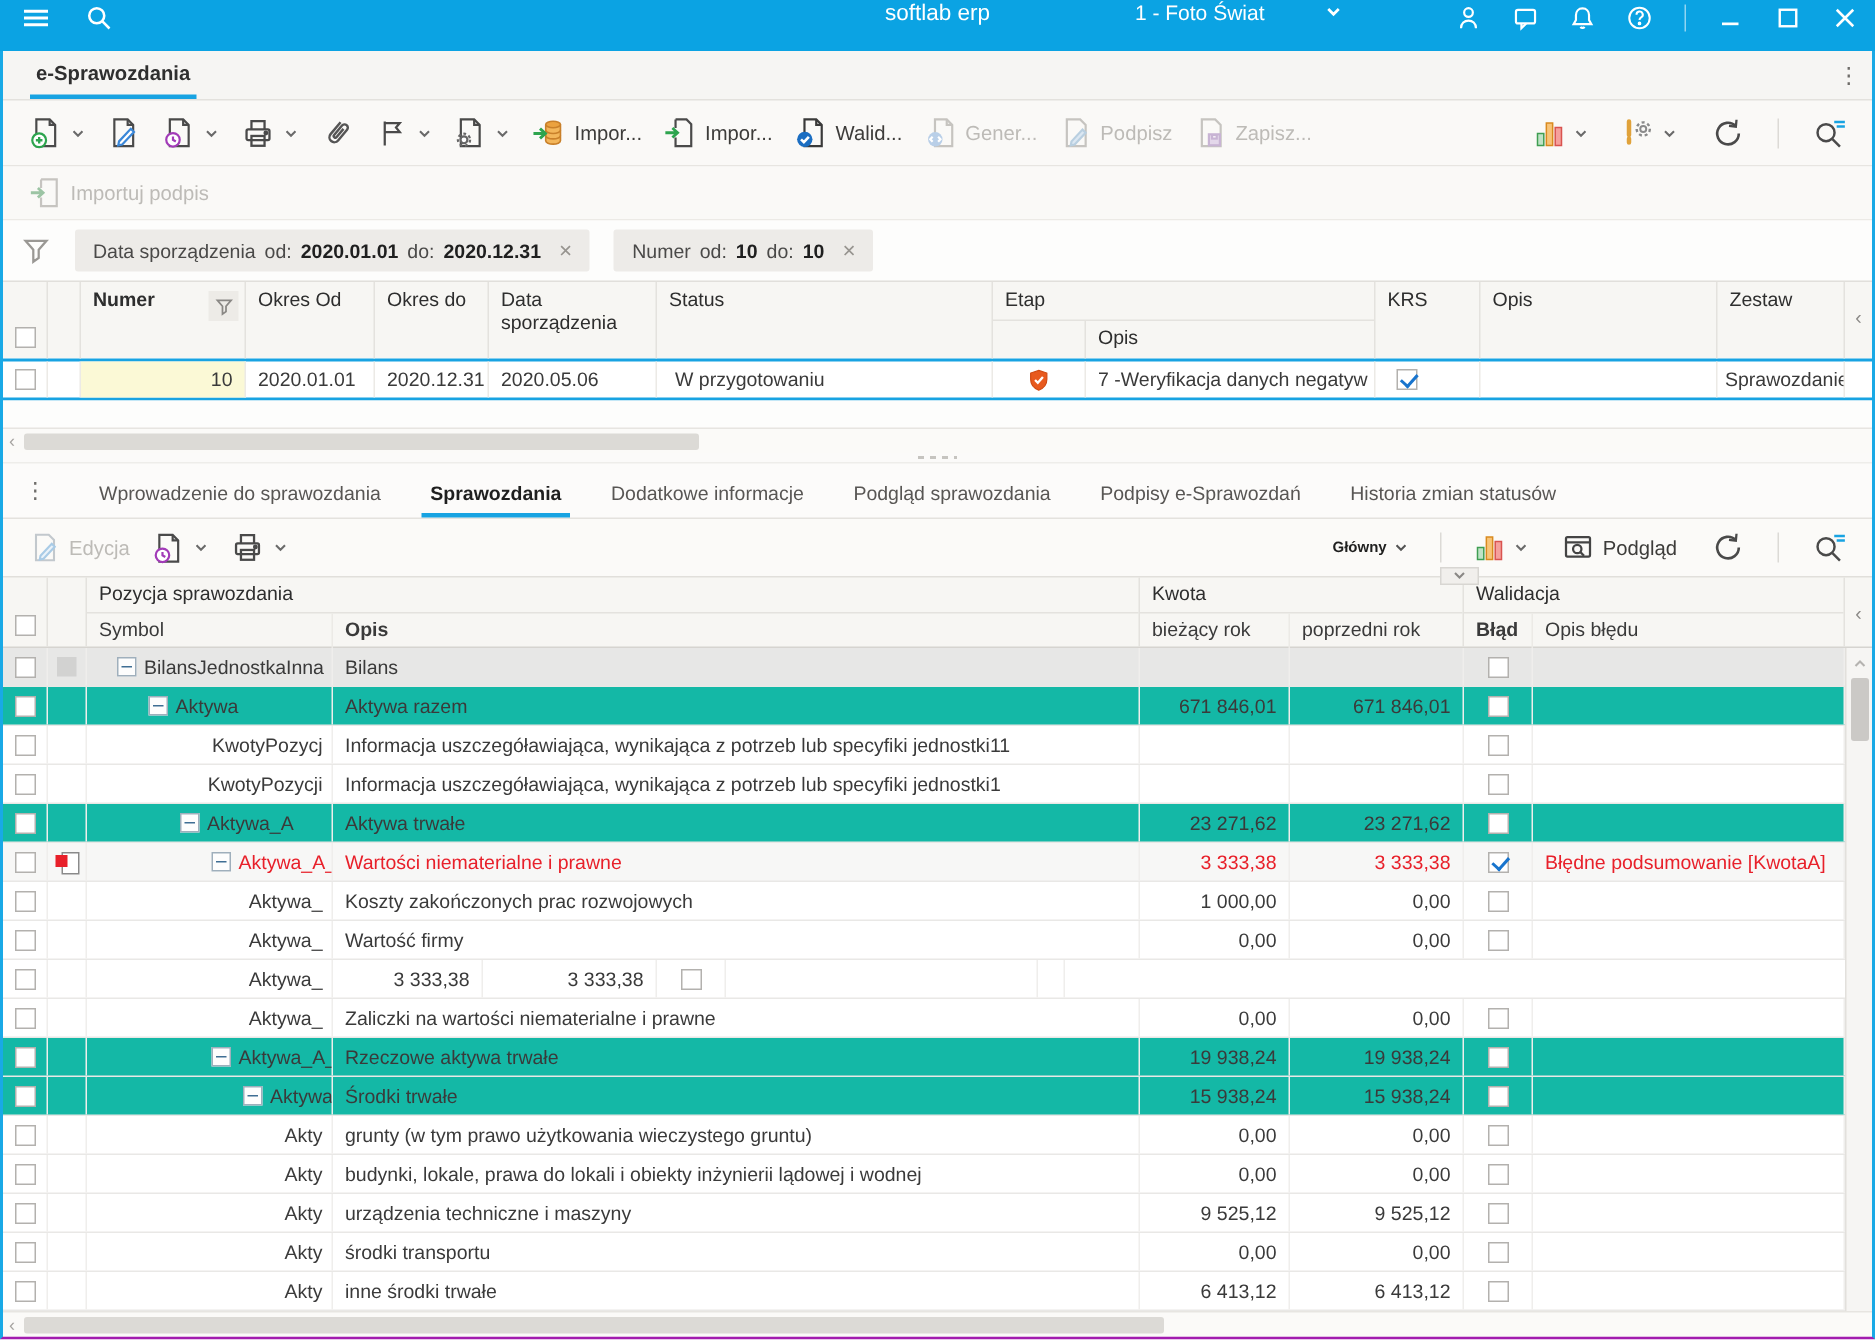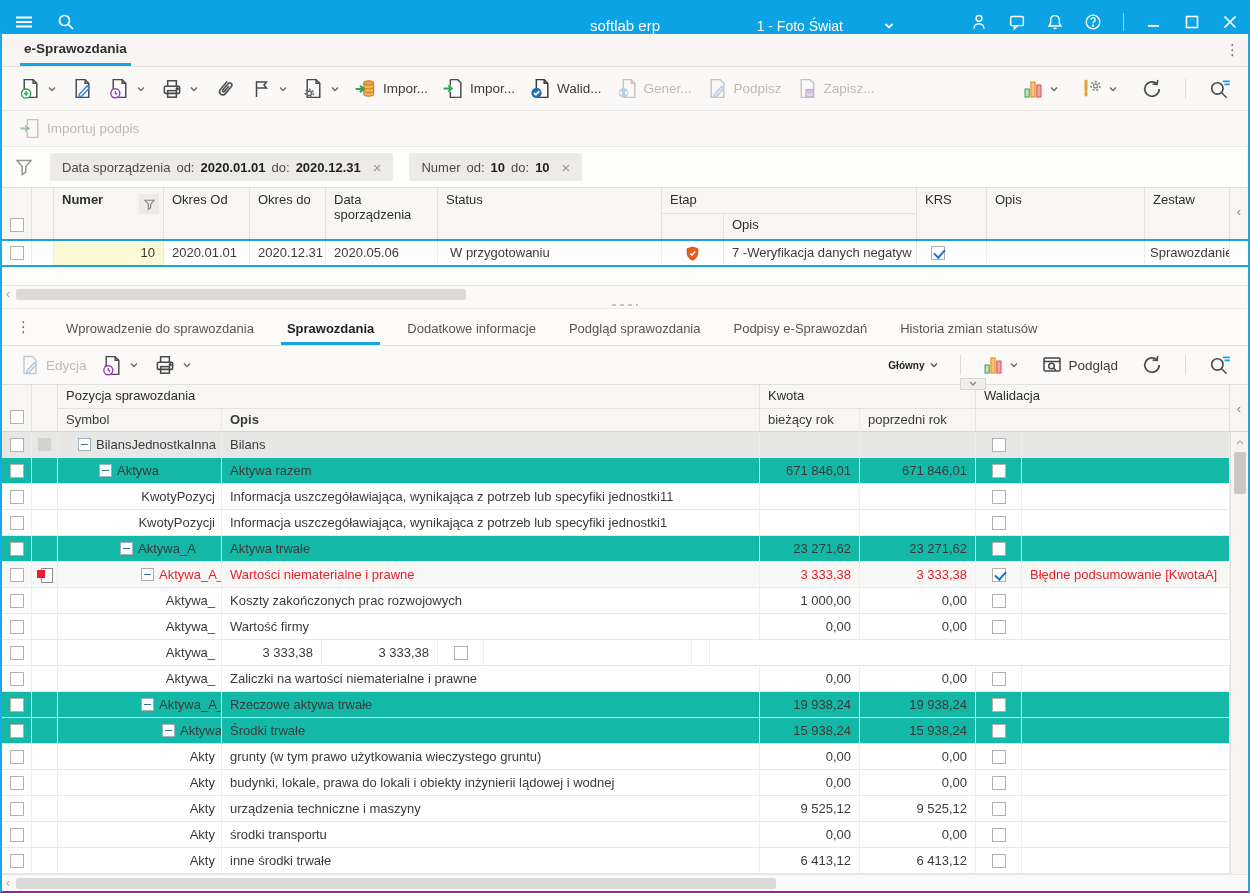--- a/index.html
+++ b/index.html
@@ -1,21 +1,21 @@
 <!DOCTYPE html>
 <html><head>
 <meta charset="utf-8">
 <style>
   * { margin:0; padding:0; box-sizing:border-box; }
   html,body { width:1250px; height:893px; overflow:hidden; background:#fff;
     font-family:"Liberation Sans","DejaVu Sans",sans-serif; font-size:13px; color:#3a3a3a; }
   .window { width:1250px; height:893px; }
 
   
-  .titlebar { height:34px; background:#0ba3e3; display:flex; align-items:flex-end; position:relative; color:#fff; }
+  .titlebar { height:34px; background:#0ba3e3; display:flex; align-items:flex-start; position:relative; color:#fff; }
   .tb-left { display:flex; align-items:center; gap:18px; padding-left:12px; }
   .tb-title { position:absolute; left:50%; transform:translateX(-50%); font-size:15px; }
   .tb-context { position:absolute; right:355px; display:flex; align-items:center; gap:40px; font-size:14px; }
   .tb-icons { position:absolute; right:8px; display:flex; align-items:center; gap:14px; }
   .tb-sep { width:1px; height:18px; background:rgba(255,255,255,.55); margin:0 4px; }
   .ibtn { display:flex; align-items:center; justify-content:center; width:24px; height:24px; cursor:pointer; }
 
   
   .doctabs { height:33px; background:#f6f5f3; border-bottom:1px solid #e3e1dd; display:flex; align-items:flex-end; position:relative; }
   .doctab { margin-left:18px; padding:0 4px 7px; font-size:13.5px; font-weight:bold; color:#2f2f2f; border-bottom:3px solid #18a3e2; }
@@ -566,20 +566,24 @@
       </div>
       <div class="bg-group w-kwota">
         <div class="g-top">Kwota</div>
         <div class="g-sub">
           <div class="b-k1">bieżący rok</div>
           <div class="b-k2">poprzedni rok</div>
         </div>
       </div>
       <div class="bg-group w-walid">
         <div class="g-top">Walidacja</div>
+        <div class="g-sub">
+          <div class="b-blad bold">Błąd</div>
+          <div class="b-err">Opis błędu</div>
+        </div>
       </div>
       <div class="b-strip" style="display:flex;align-items:center;justify-content:center;">
             <span class="chev-left">‹</span>
           </div>
     </div>
     <div id="bgrows">
           <div class="bg-row bg-current">
             <div class="cell b-chk c-center">
               <span class="cb"></span>
             </div>

